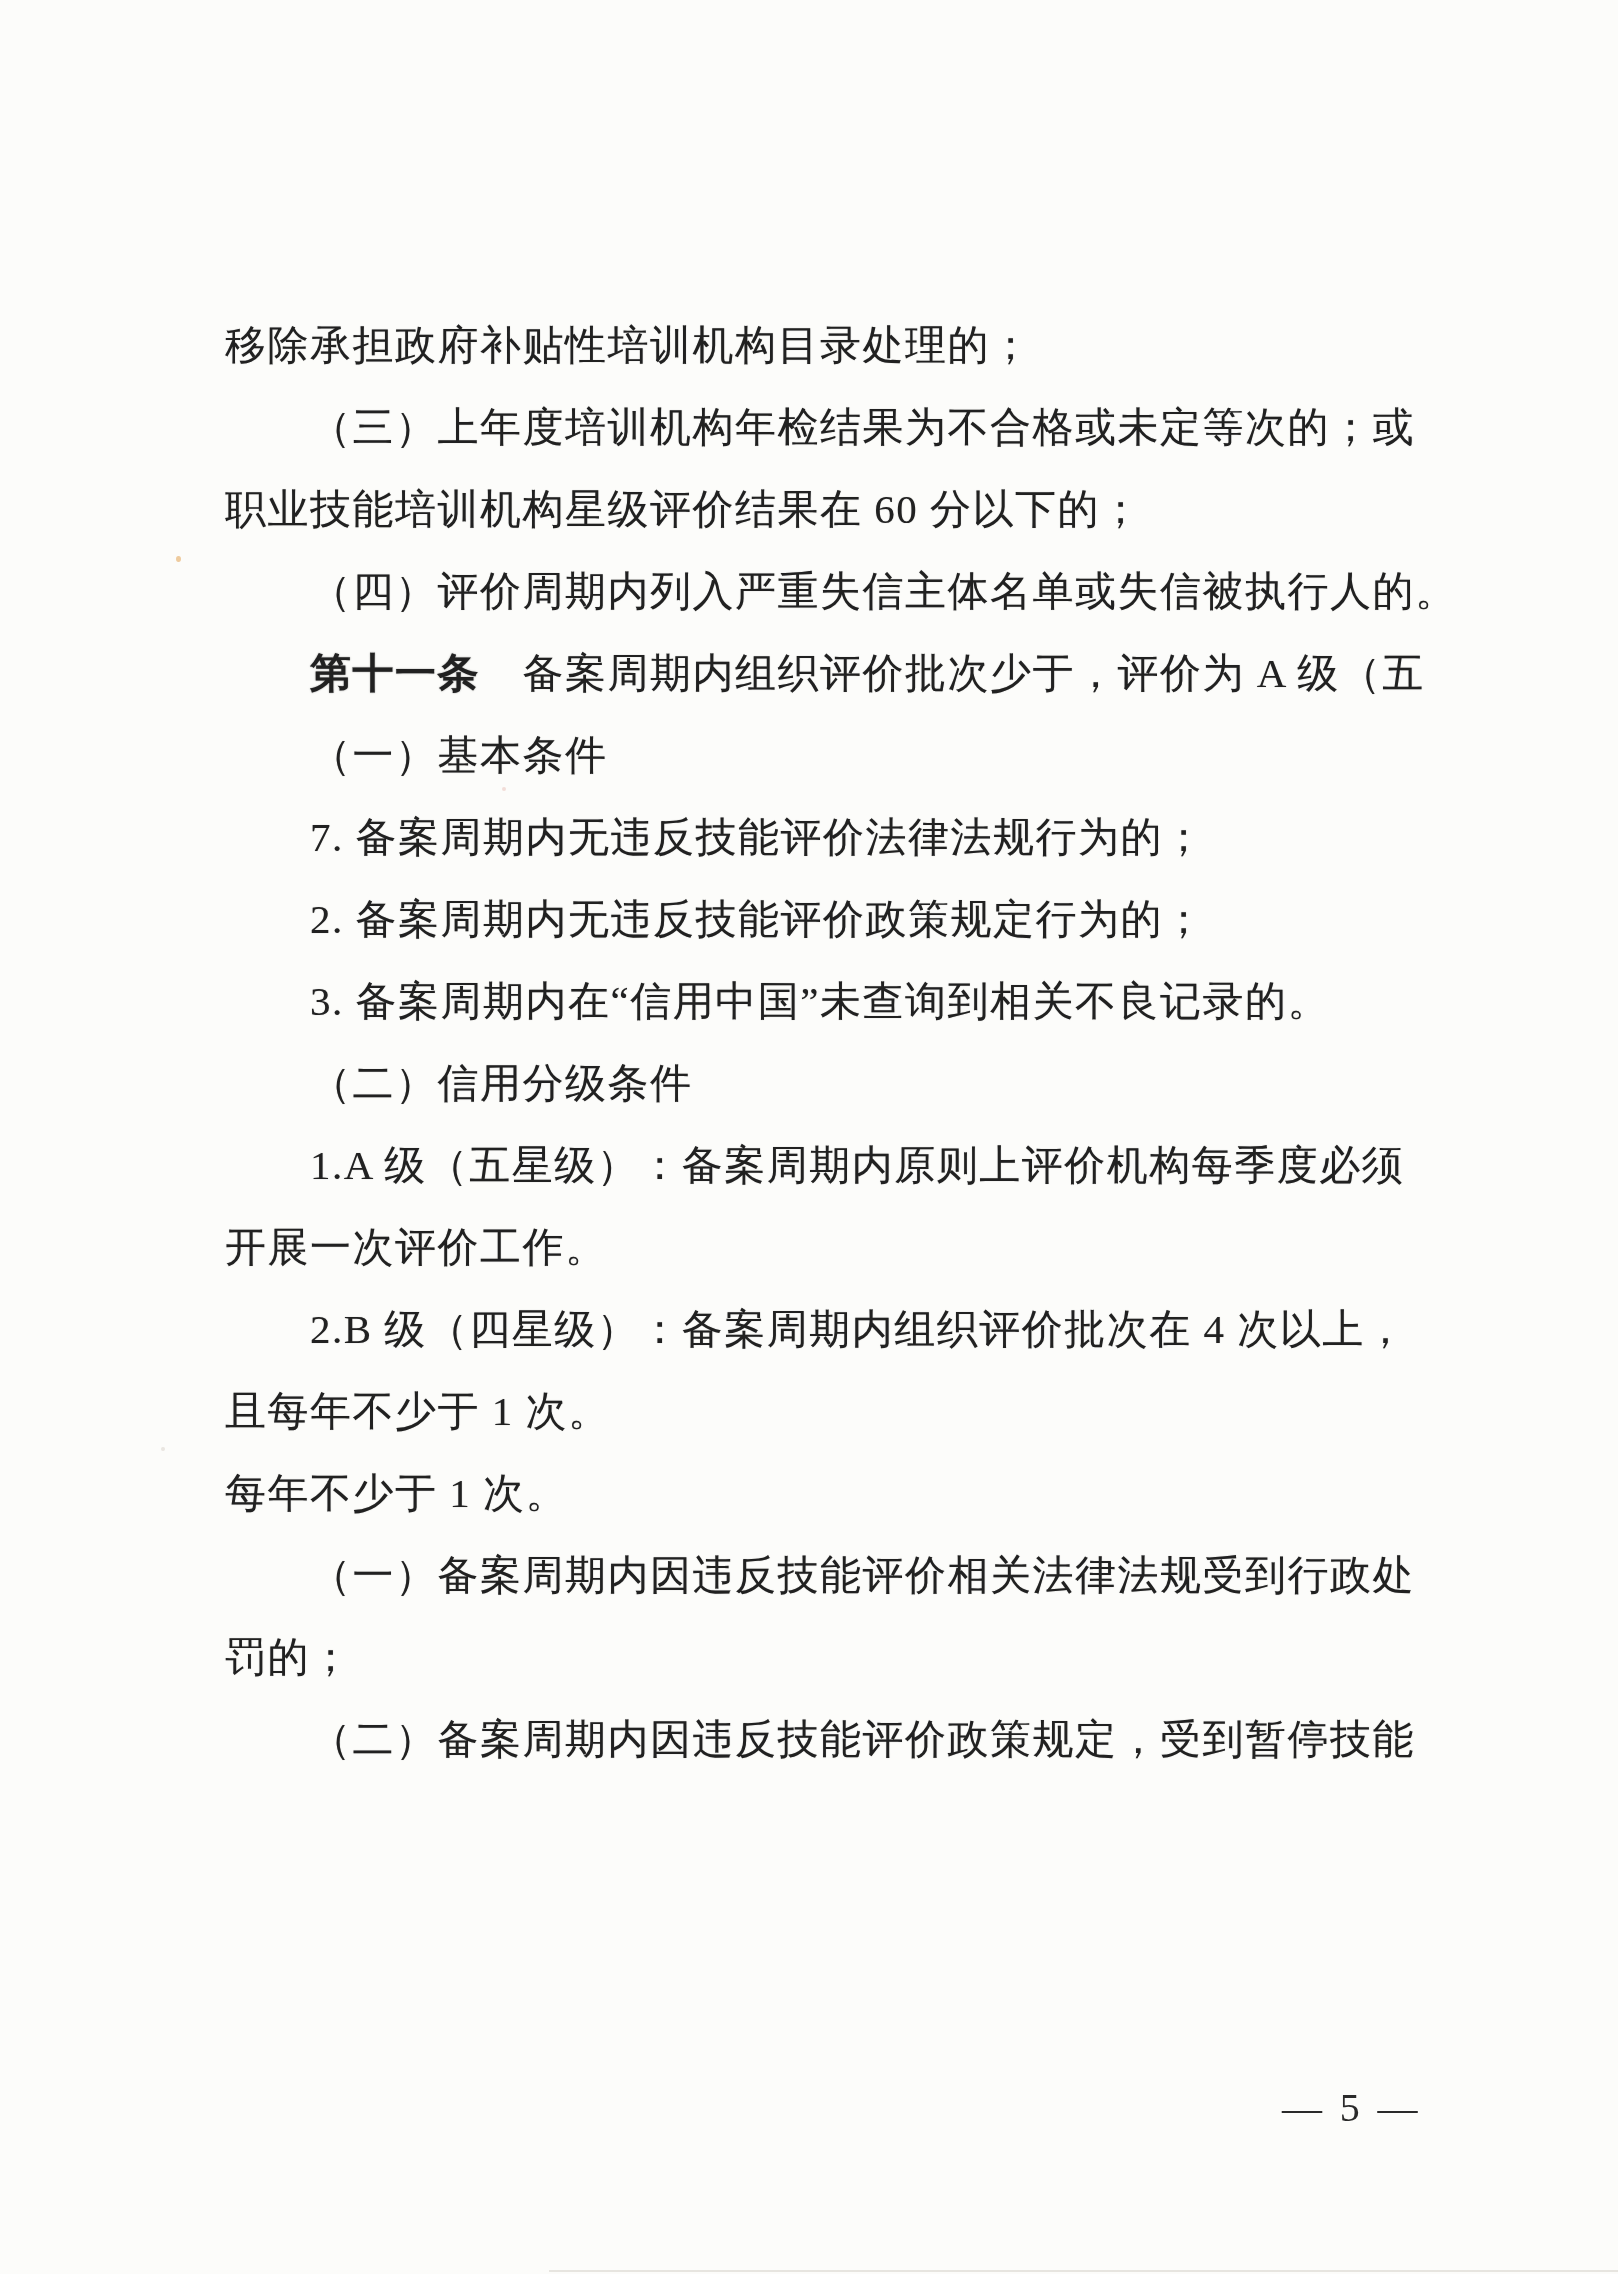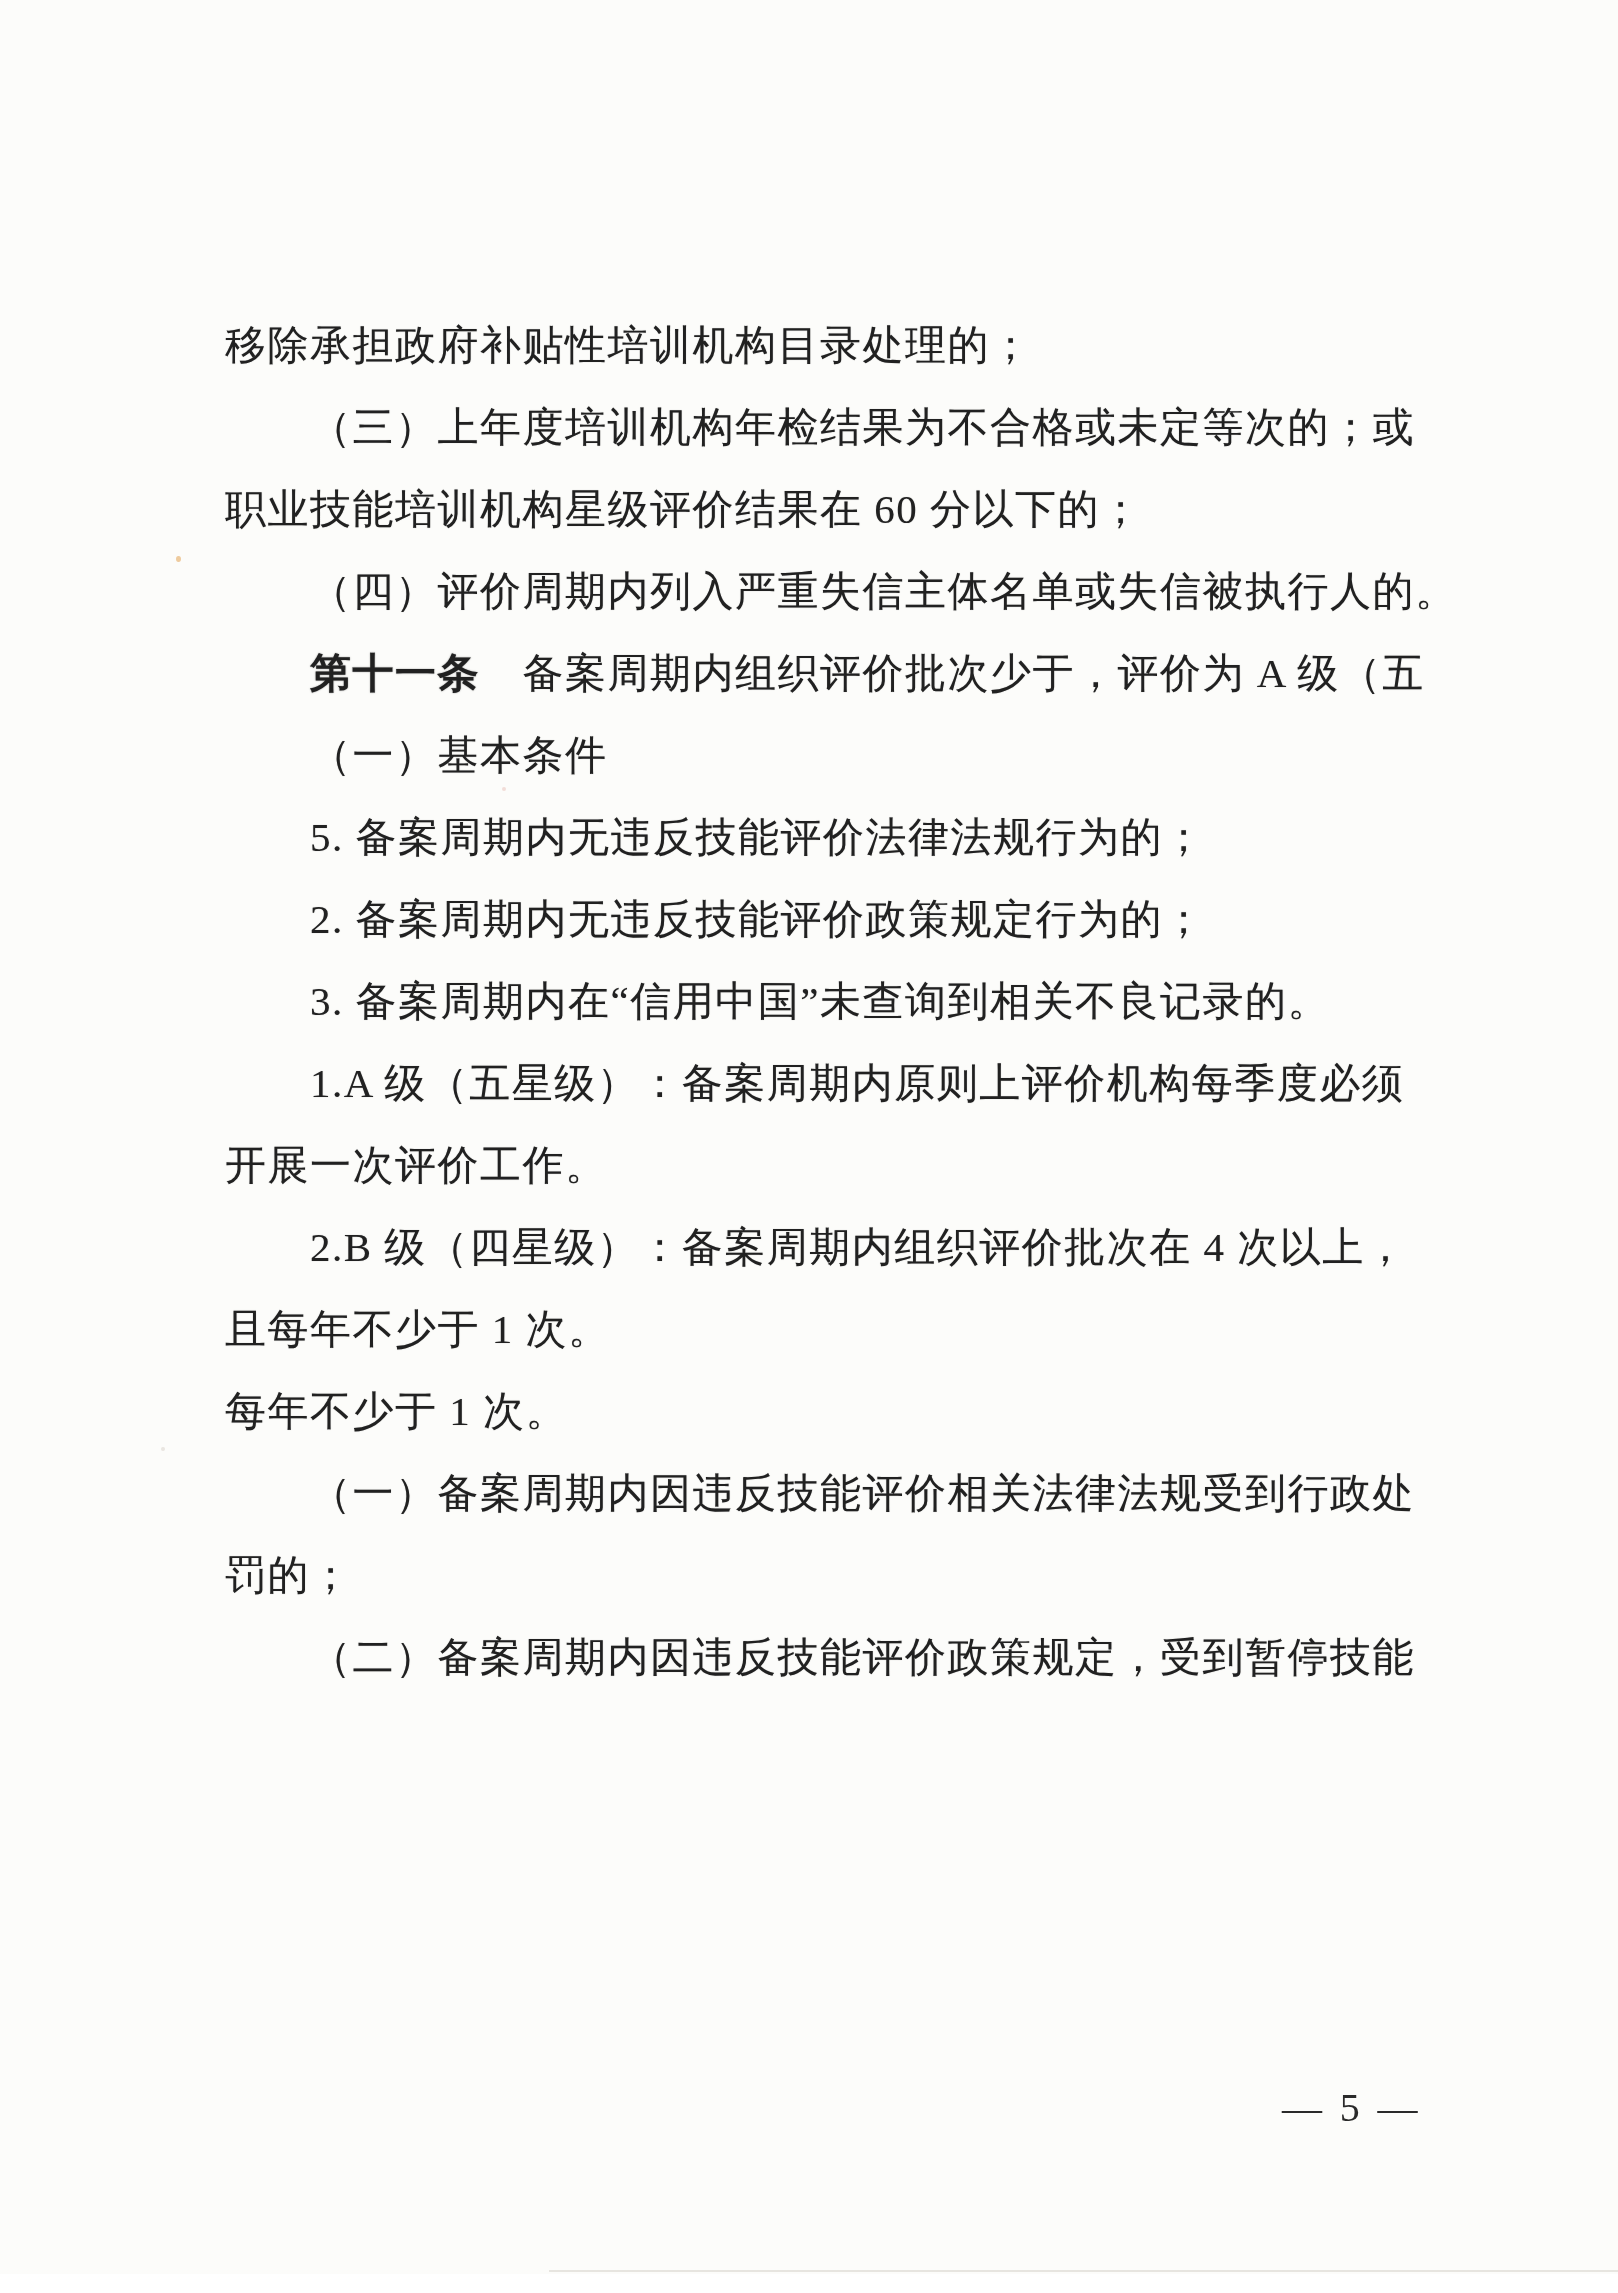--- a/index.html
+++ b/index.html
@@ -60,23 +60,24 @@
 
 <div class="sheet">
 
   <div class="content">
     <div class="line"><span>移除承担政府补贴性培训机构目录处理的；</span></div>
     <div class="line indent"><span>（三）上年度培训机构年检结果为不合格或未定等次的；或</span></div>
     <div class="line"><span>职业技能培训机构星级评价结果在 60 分以下的；</span></div>
     <div class="line indent"><span>（四）评价周期内列入严重失信主体名单或失信被执行人的。</span></div>
     <div class="line indent"><span class="bold-head">第十一条</span><span>　备案周期内组织评价批次少于，评价为 A 级（五</span></div>
     <div class="line indent"><span>（一）基本条件</span></div>
-    <div class="line indent"><span>5. 备案周期内无违反技能评价法律法规行为的；</span></div>
+    <div class="line indent"><span>7. 备案周期内无违反技能评价法律法规行为的；</span></div>
     <div class="line indent"><span>2. 备案周期内无违反技能评价政策规定行为的；</span></div>
     <div class="line indent"><span>3. 备案周期内在“信用中国”未查询到相关不良记录的。</span></div>
+    <div class="line indent"><span>（二）信用分级条件</span></div>
     <div class="line indent"><span>1.A 级（五星级）：备案周期内原则上评价机构每季度必须</span></div>
     <div class="line"><span>开展一次评价工作。</span></div>
     <div class="line indent"><span>2.B 级（四星级）：备案周期内组织评价批次在 4 次以上，</span></div>
     <div class="line"><span>且每年不少于 1 次。</span></div>
     <div class="line"><span>每年不少于 1 次。</span></div>
     <div class="line indent"><span>（一）备案周期内因违反技能评价相关法律法规受到行政处</span></div>
     <div class="line"><span>罚的；</span></div>
     <div class="line indent"><span>（二）备案周期内因违反技能评价政策规定，受到暂停技能</span></div>
   </div>
 

